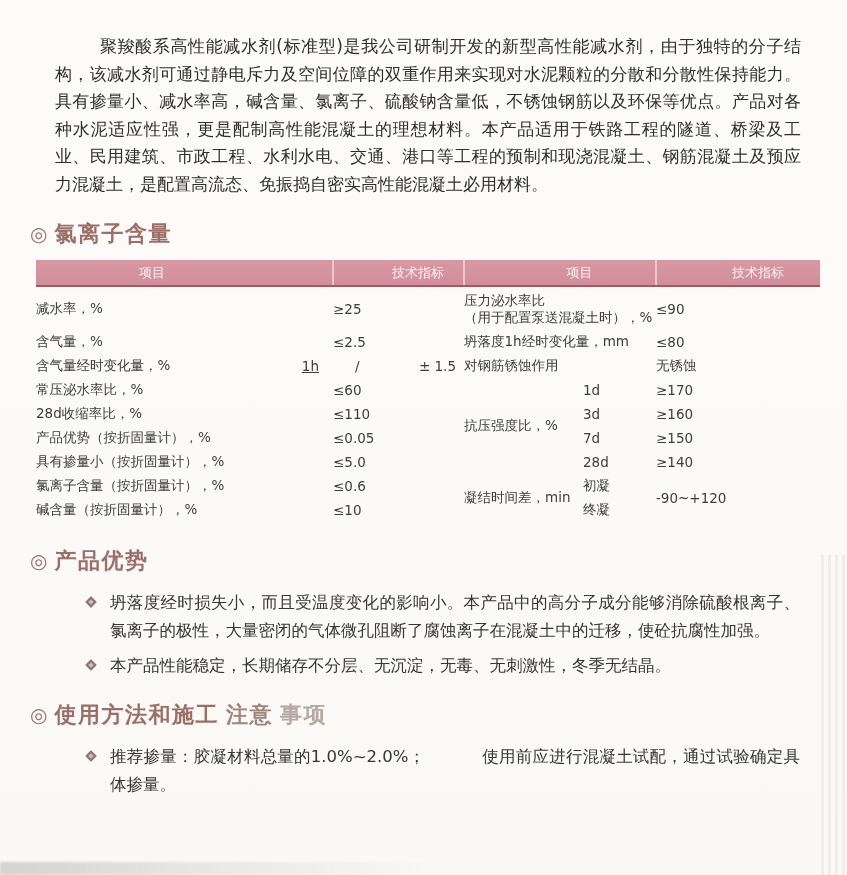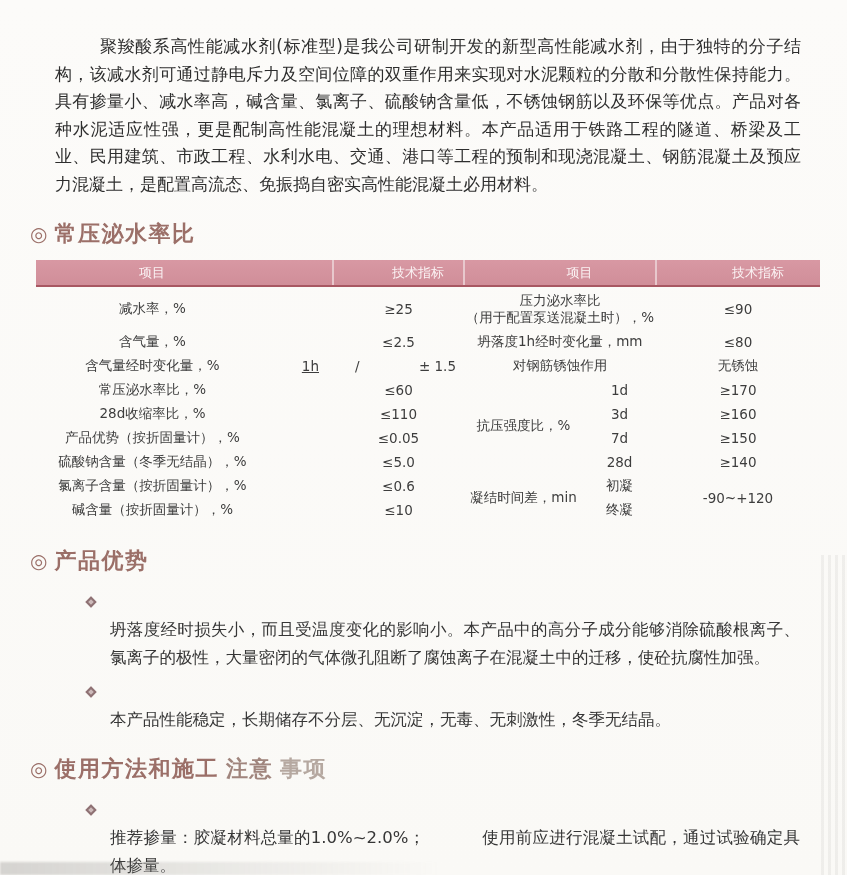--- a/index.html
+++ b/index.html
@@ -35,41 +35,41 @@
     width: 784px; margin: 11px 0 0 36px;
     font-size: 13.5px; color: #3d3d3d;
   }
   table.perf th {
     background: linear-gradient(180deg, #d898a3 0%, #d08e99 100%);
     color: #fbf3f4; font-weight: normal; font-size: 13px;
     height: 26px; border-bottom: 2px solid #a85762;
   }
   table.perf th.divl { border-left: 2px solid #e8c8cd; padding-left: 39px; }
   table.perf th.th1 { padding-right: 64px; }
-  table.perf td { text-align: center; vertical-align: middle; }
+  table.perf td { vertical-align: middle; }
   tr.r { height: 24px; }
   tr.tall { height: 44px; }
   td.lcell { padding-right: 64px; }
   td.rel { position: relative; }
   .t1h { position: absolute; right: 14px; top: 50%; transform: translateY(-50%); text-decoration: underline; }
   .sep-l { float: left; margin-left: 22px; }
   .pm-r  { float: right; margin-right: 8px; }
   .two-line { line-height: 17px; font-size: 13.5px; }
   
   .bullet { display: flex; margin: 0 0 0 86px; width: 716px; }
   .bullet + .bullet { margin-top: 7px; }
   .diamond {
     flex: 0 0 auto; width: 8px; height: 8px;
     transform: rotate(45deg);
     background: #cdbaba; border: 2px solid #8e7173;
     margin: 9px 15px 0 1px;
   }
   .bullet p {
     font-size: 16.5px; line-height: 28px; color: #363636;
-    text-align: justify; width: 690px; margin-top: 27px;
+    text-align: justify; width: 690px;
   }
   .adv-list { margin-top: 13px; }
   .use-list, .pack-list { margin-top: 13px; }
   .gapnote { margin-left: 57px; }
   
   .artifact-bottom {
     position: absolute; left: 0; bottom: 0; width: 52%; height: 13px;
     background: linear-gradient(to right, rgba(118,116,112,.28), rgba(150,148,144,.14) 55%, rgba(150,148,144,0));
     filter: blur(1px);
   }
@@ -80,21 +80,21 @@
 </style>
 </head>
 <body>
 
 <div class="page">
 
   <p class="intro">聚羧酸系高性能减水剂(标准型)是我公司研制开发的新型高性能减水剂，由于独特的分子结构，该减水剂可通过静电斥力及空间位障的双重作用来实现对水泥颗粒的分散和分散性保持能力。具有掺量小、减水率高，碱含量、氯离子、硫酸钠含量低，不锈蚀钢筋以及环保等优点。产品对各种水泥适应性强，更是配制高性能混凝土的理想材料。本产品适用于铁路工程的隧道、桥梁及工业、民用建筑、市政工程、水利水电、交通、港口等工程的预制和现浇混凝土、钢筋混凝土及预应力混凝土，是配置高流态、免振捣自密实高性能混凝土必用材料。</p>
 
   <div class="sec-h h-perf">
     <span class="hmark">◎</span>
-    <span>常压泌水率比</span>
+    <span>氯离子含量</span>
   </div>
 
   <table class="perf">
     <colgroup>
       <col style="width:297px">
         <col style="width:131px">
         <col style="width:119px">
         <col style="width:73px">
         <col style="width:164px">
     </colgroup>
@@ -147,21 +147,21 @@
       <td>3d</td>
       <td>≥160</td>
     </tr>
     <tr class="r">
       <td class="lcell">产品优势（按折固量计），%</td>
       <td>≤0.05</td>
       <td>7d</td>
       <td>≥150</td>
     </tr>
     <tr class="r">
-      <td class="lcell">硫酸钠含量（冬季无结晶），%</td>
+      <td class="lcell">具有掺量小（按折固量计），%</td>
       <td>≤5.0</td>
       <td>28d</td>
       <td>≥140</td>
     </tr>
     <tr class="r">
       <td class="lcell">氯离子含量（按折固量计），%</td>
       <td>≤0.6</td>
       <td rowspan="2">凝结时间差，min</td>
       <td>初凝</td>
       <td rowspan="2">-90~+120</td>

